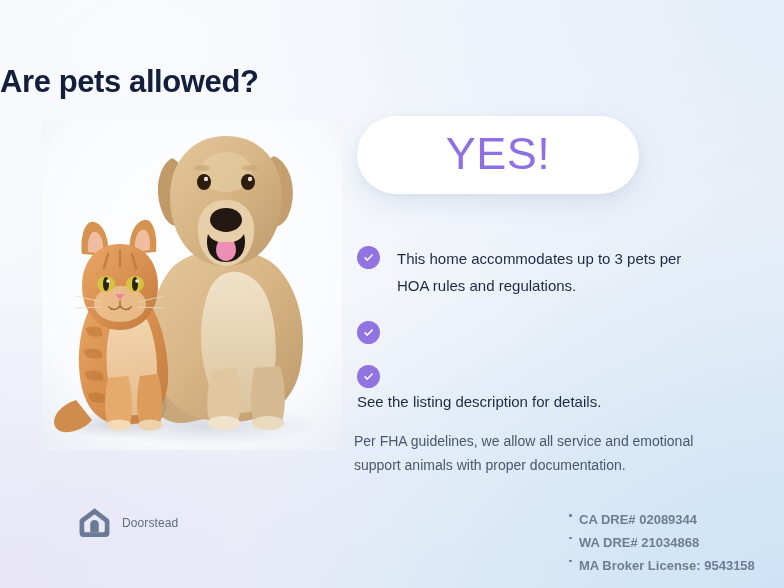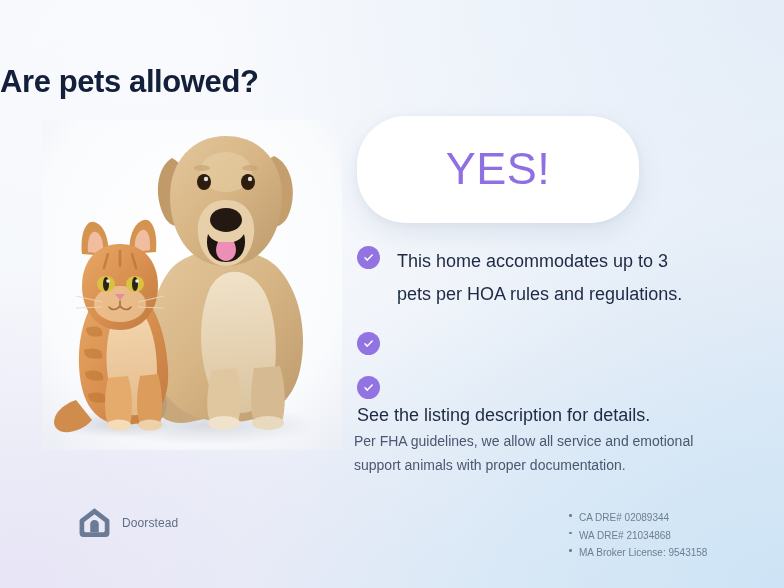--- a/index.html
+++ b/index.html
@@ -37,21 +37,21 @@
     position:absolute;
     left:42px; top:120px;
     width:300px; height:330px;
   }
   #photo svg { display:block; width:100%; height:100%; }
 
   
   #yes-card {
     position:absolute;
     left:357px; top:116px;
-    width:282px; height:107px;
+    width:282px; height:78px;
     background:#ffffff;
     border-radius:49px;
     box-shadow: 0 10px 26px rgba(95,120,160,0.13), 0 2px 7px rgba(95,120,160,0.07);
     display:flex; align-items:center; justify-content:center;
   }
   #yes-text {
     font-size:45px;
     font-weight:400;
     letter-spacing:0.5px;
     color:#8f70e2;
@@ -75,21 +75,21 @@
     flex:0 0 auto;
     width:23px; height:23px;
     border-radius:50%;
     background:#9273e2;
     margin-right:17px;
     margin-top:1px;
     display:flex; align-items:center; justify-content:center;
   }
   .check-icon svg { display:block; }
   .bullet-text {
-    font-size:18px;
+    font-size:15px;
     line-height:1.82;
     color:#1d2a44;
   }
 
   
   #fha-note {
     position:absolute;
     left:354px; top:429px;
     width:385px;
     font-size:14px;
@@ -114,24 +114,25 @@
 
   
   #licenses {
     position:absolute;
     left:568px; top:509px;
     list-style:none;
   }
   #licenses li {
     position:relative;
     padding-left:11px;
-    font-size:10px;
+    font-size:13px;
     line-height:1.75;
     color:#6f7d93;
     white-space:nowrap;
+    font-weight:bold;
   }
   #licenses li:before {
     content:"";
     position:absolute;
     left:1px; top:5px;
     width:2.5px; height:2.5px;
     border-radius:50%;
     background:#6f7d93;
   }
 </style>

